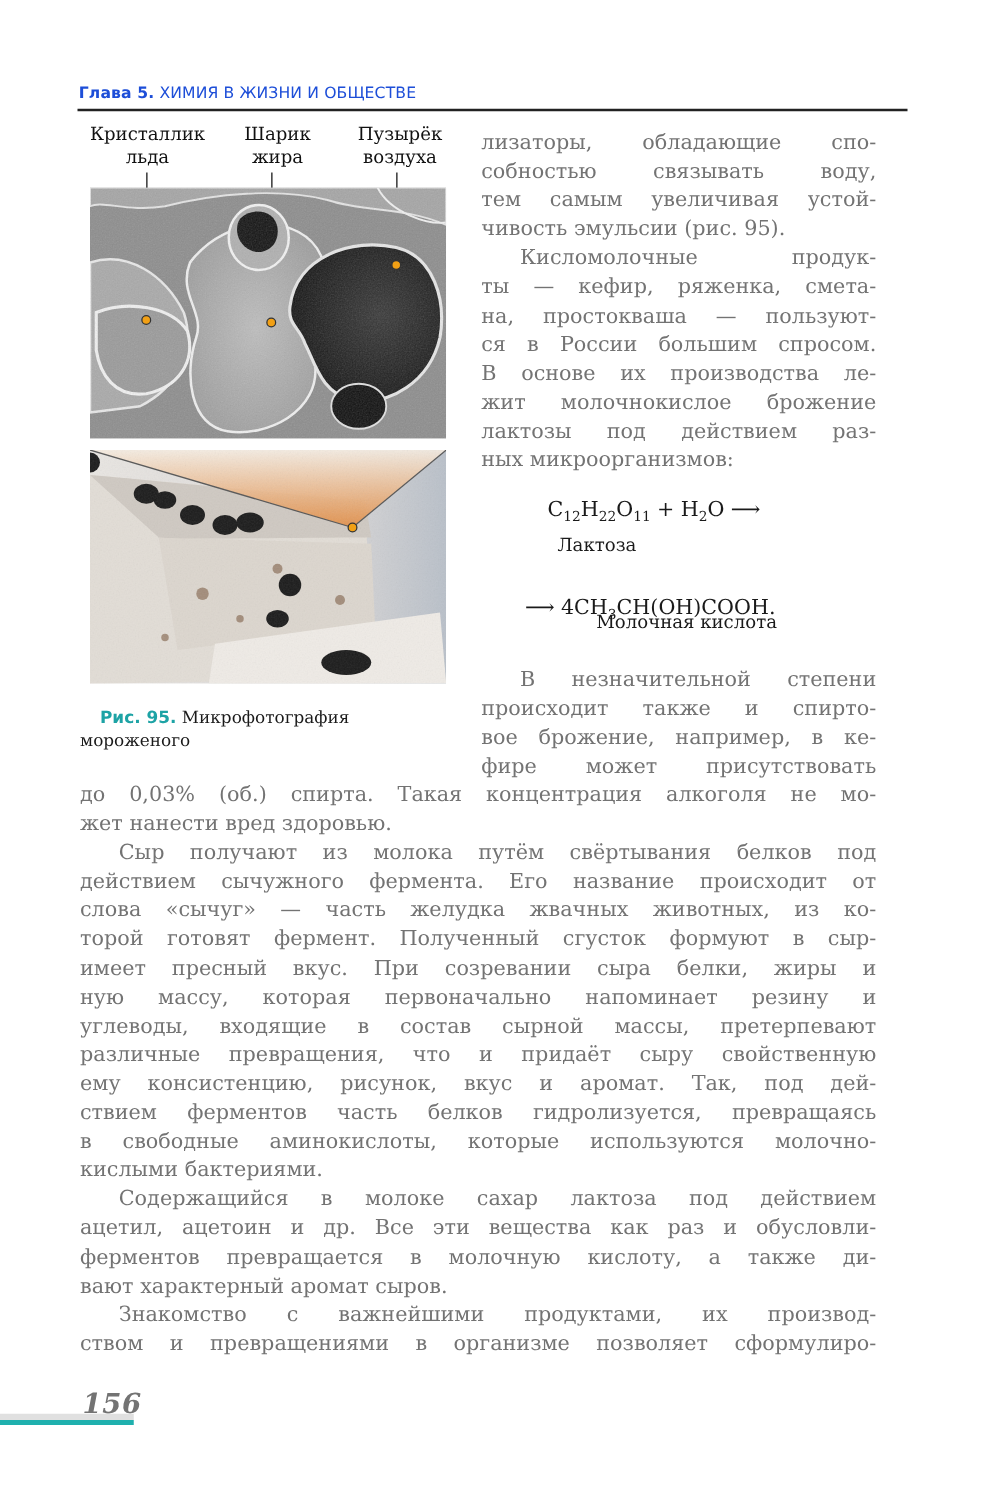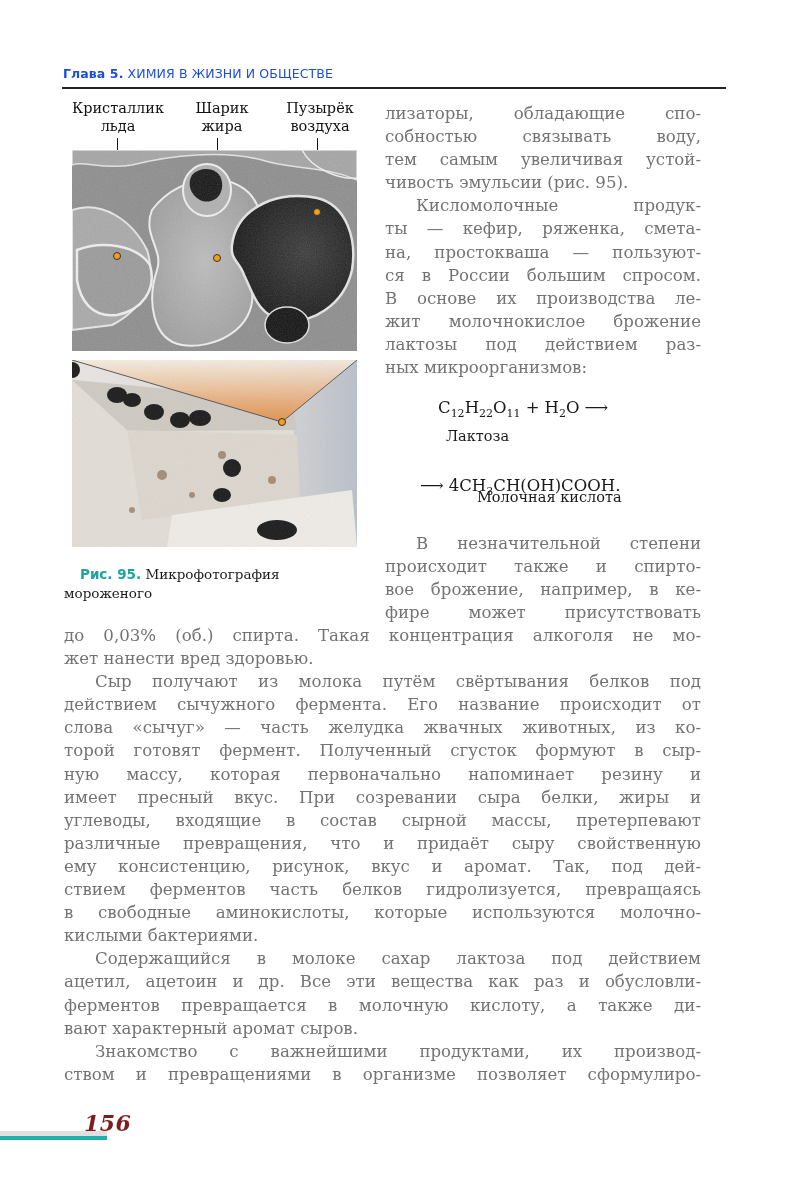--- a/index.html
+++ b/index.html
@@ -33,21 +33,21 @@
   .right-col { position: absolute; left: 385px; top: 102px; width: 316px; }
   .right-col2 { position: absolute; left: 385px; top: 532px; width: 316px; }
   .full-col { position: absolute; left: 64px; top: 624px; width: 637px; }
 
   .formula { position: absolute; font-family: "DejaVu Serif", serif; color: #1a1a1a; }
   .formula .eq { font-size: 16.5px; white-space: nowrap; }
   .formula sub { font-size: 11px; vertical-align: -4px; line-height: 0; }
   .formula .name { font-size: 14.5px; }
 
   .page-number { position: absolute; left: 66px; top: 1110px; font-family: "DejaVu Serif", serif; font-style: italic;
-                 font-weight: 700; font-size: 22px; color: #7f1d1d; letter-spacing: 0.5px; margin-left: 18px; }
+                 font-weight: 700; font-size: 22px; color: #737373; letter-spacing: 0.5px; }
   .page-bar-grey { position: absolute; left: 0; top: 1131px; width: 107px; height: 5px; background: #e0e0e0; }
   .page-bar-teal { position: absolute; left: 0; top: 1136px; width: 107px; height: 4px; background: #1fb0ae; }
 </style>
 </head>
 <body>
 
 <div class="running-head">
   <b>Глава 5.</b>
   <span>ХИМИЯ В ЖИЗНИ И ОБЩЕСТВЕ</span>
 </div>
@@ -204,22 +204,22 @@
   <span class="line" style="display: block;"><span style="white-space: nowrap;">фире может присутствовать</span></span>
 </div>
 
 <div class="text full-col" id="full-col">
     <span class="line" style="display: block;"><span style="white-space: nowrap;">до 0,03% (об.) спирта. Такая концентрация алкоголя не мо-</span></span>
     <span class="line last">жет нанести вред здоровью.</span>
     <span class="line ind" style="display: block;"><span style="white-space: nowrap;">Сыр получают из молока путём свёртывания белков под</span></span>
     <span class="line" style="display: block;"><span style="white-space: nowrap;">действием сычужного фермента. Его название происходит от</span></span>
     <span class="line" style="display: block;"><span style="white-space: nowrap;">слова «сычуг» — часть желудка жвачных животных, из ко-</span></span>
     <span class="line" style="display: block;"><span style="white-space: nowrap;">торой готовят фермент. Полученный сгусток формуют в сыр-</span></span>
+    <span class="line" style="display: block;"><span style="white-space: nowrap;">имеет пресный вкус. При созревании сыра белки, жиры и</span></span>
     <span class="line" style="display: block;"><span style="white-space: nowrap;">ную массу, которая первоначально напоминает резину и</span></span>
-    <span class="line" style="display: block;"><span style="white-space: nowrap;">имеет пресный вкус. При созревании сыра белки, жиры и</span></span>
     <span class="line" style="display: block;"><span style="white-space: nowrap;">углеводы, входящие в состав сырной массы, претерпевают</span></span>
     <span class="line" style="display: block;"><span style="white-space: nowrap;">различные превращения, что и придаёт сыру свойственную</span></span>
     <span class="line" style="display: block;"><span style="white-space: nowrap;">ему консистенцию, рисунок, вкус и аромат. Так, под дей-</span></span>
     <span class="line" style="display: block;"><span style="white-space: nowrap;">ствием ферментов часть белков гидролизуется, превращаясь</span></span>
     <span class="line" style="display: block;"><span style="white-space: nowrap;">в свободные аминокислоты, которые используются молочно-</span></span>
     <span class="line last">кислыми бактериями.</span>
     <span class="line ind" style="display: block;"><span style="white-space: nowrap;">Содержащийся в молоке сахар лактоза под действием</span></span>
     <span class="line" style="display: block;"><span style="white-space: nowrap;">ацетил, ацетоин и др. Все эти вещества как раз и обусловли-</span></span>
     <span class="line" style="display: block;"><span style="white-space: nowrap;">ферментов превращается в молочную кислоту, а также ди-</span></span>
     <span class="line last">вают характерный аромат сыров.</span>

